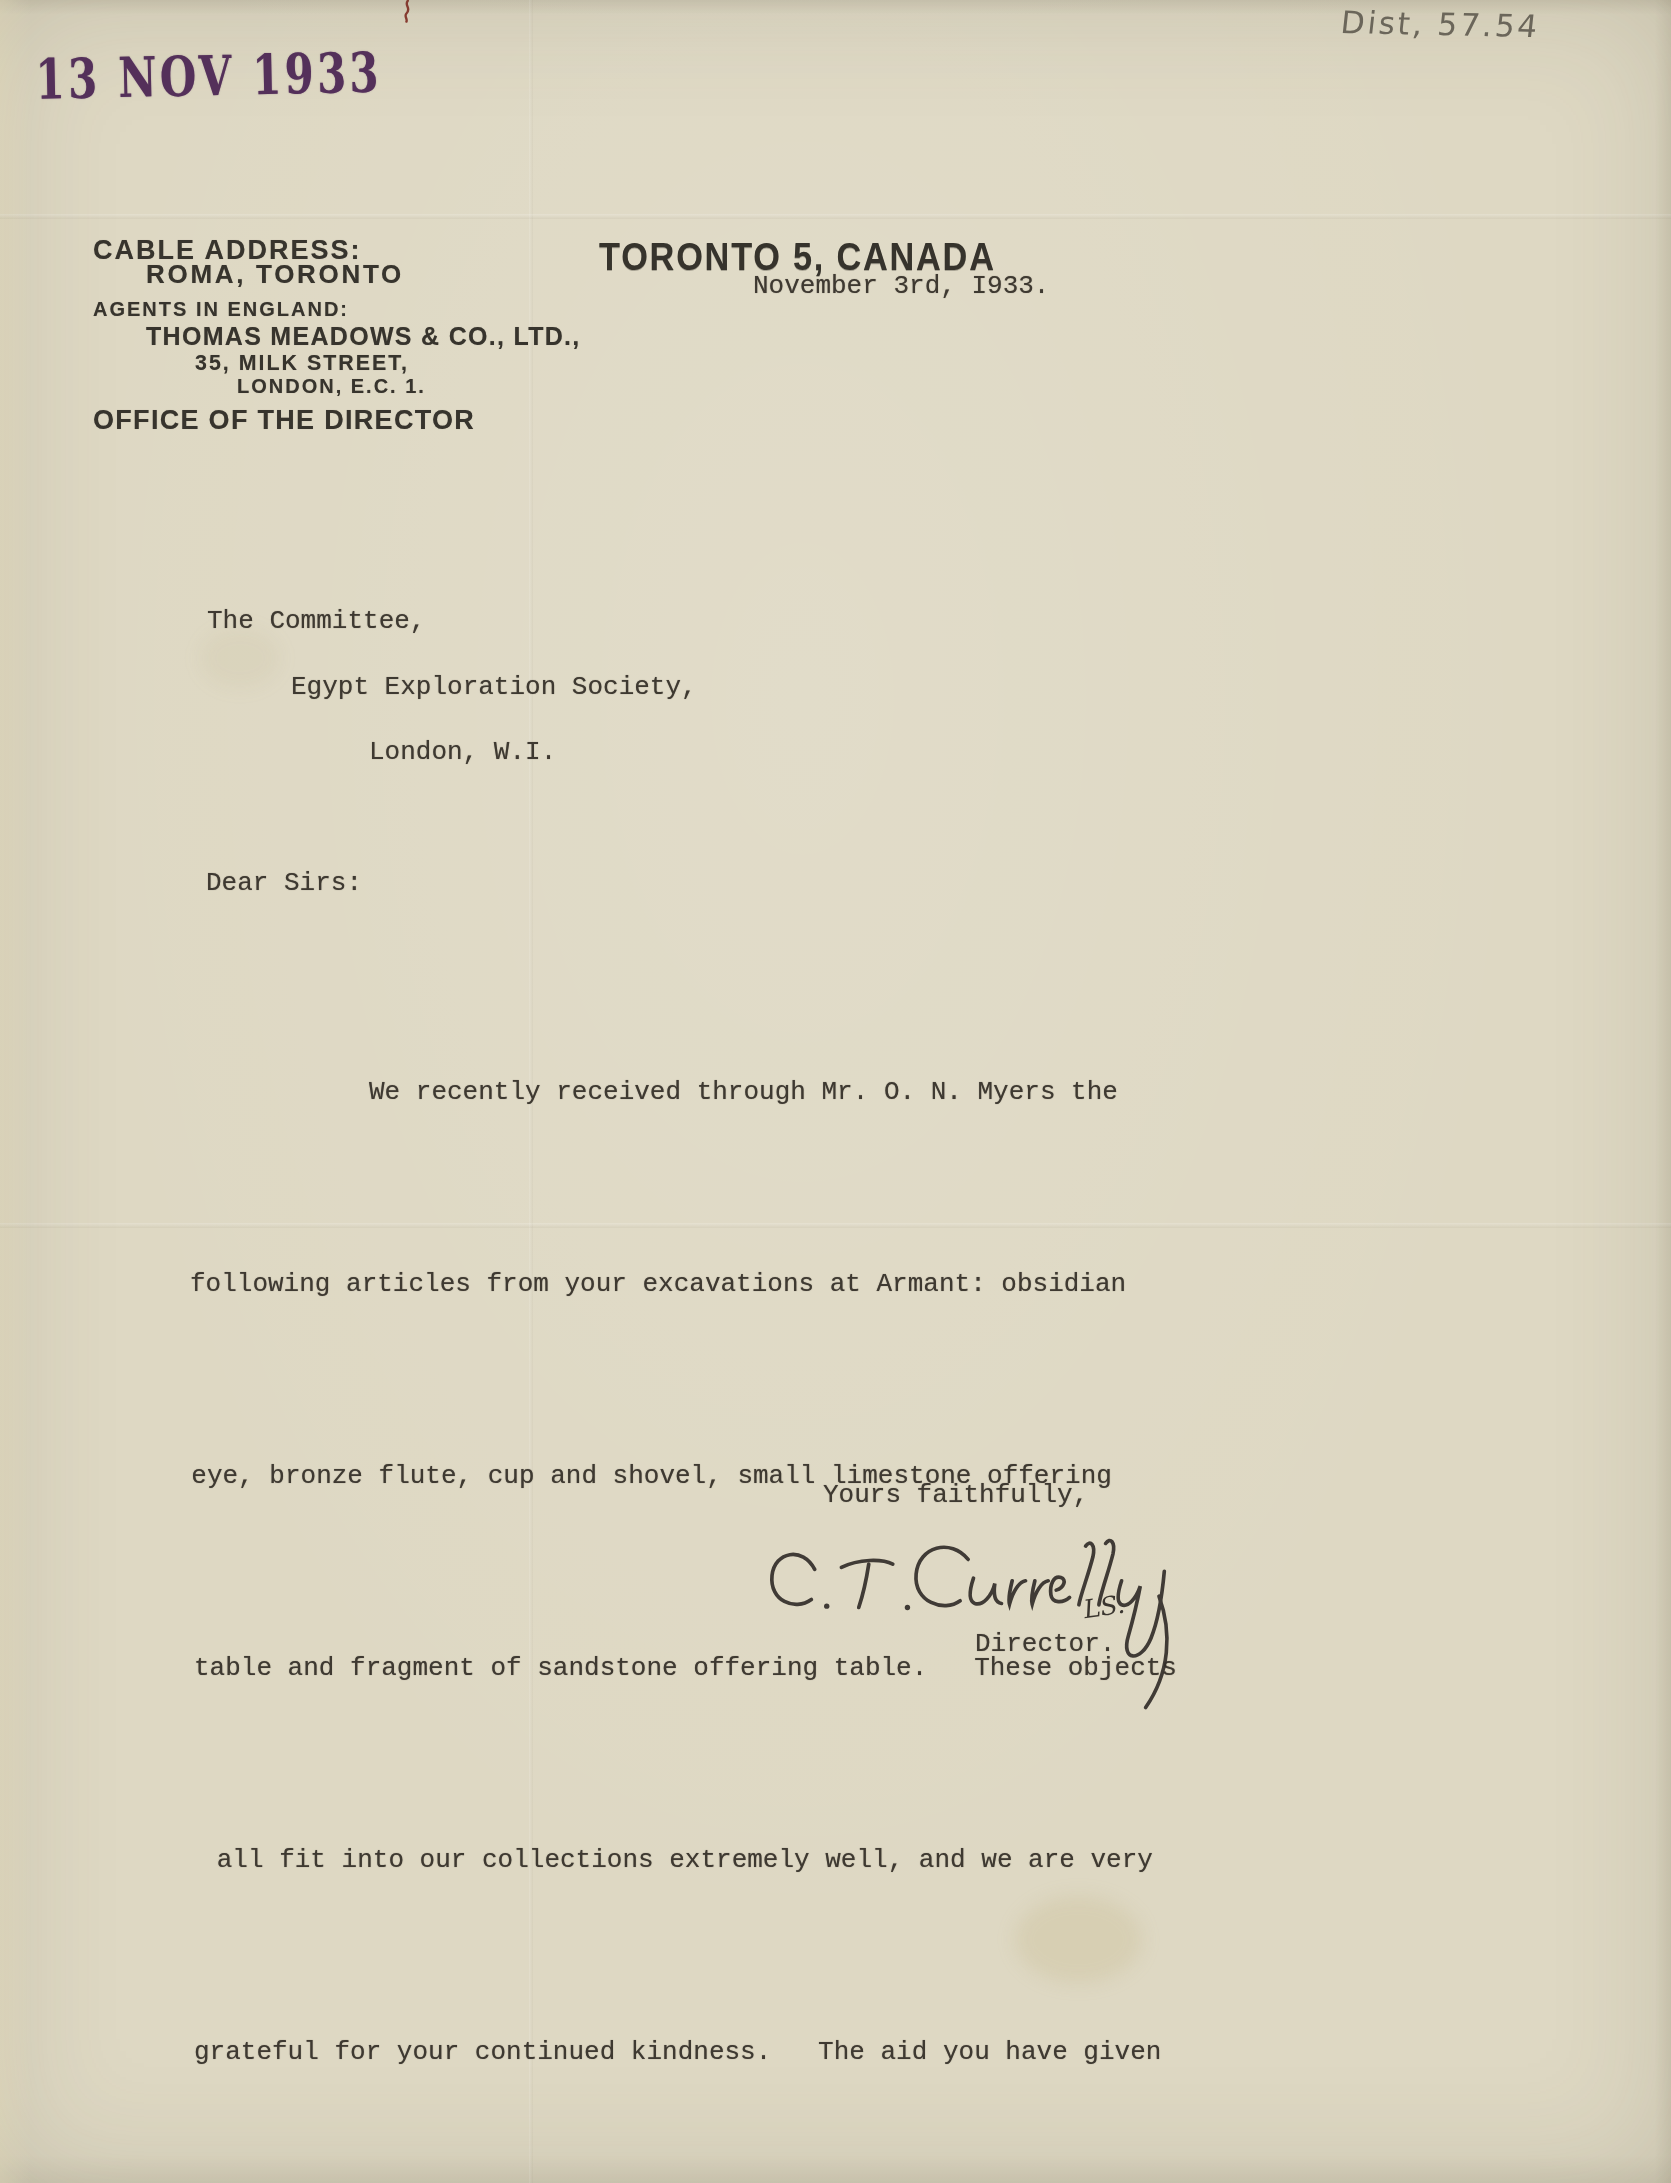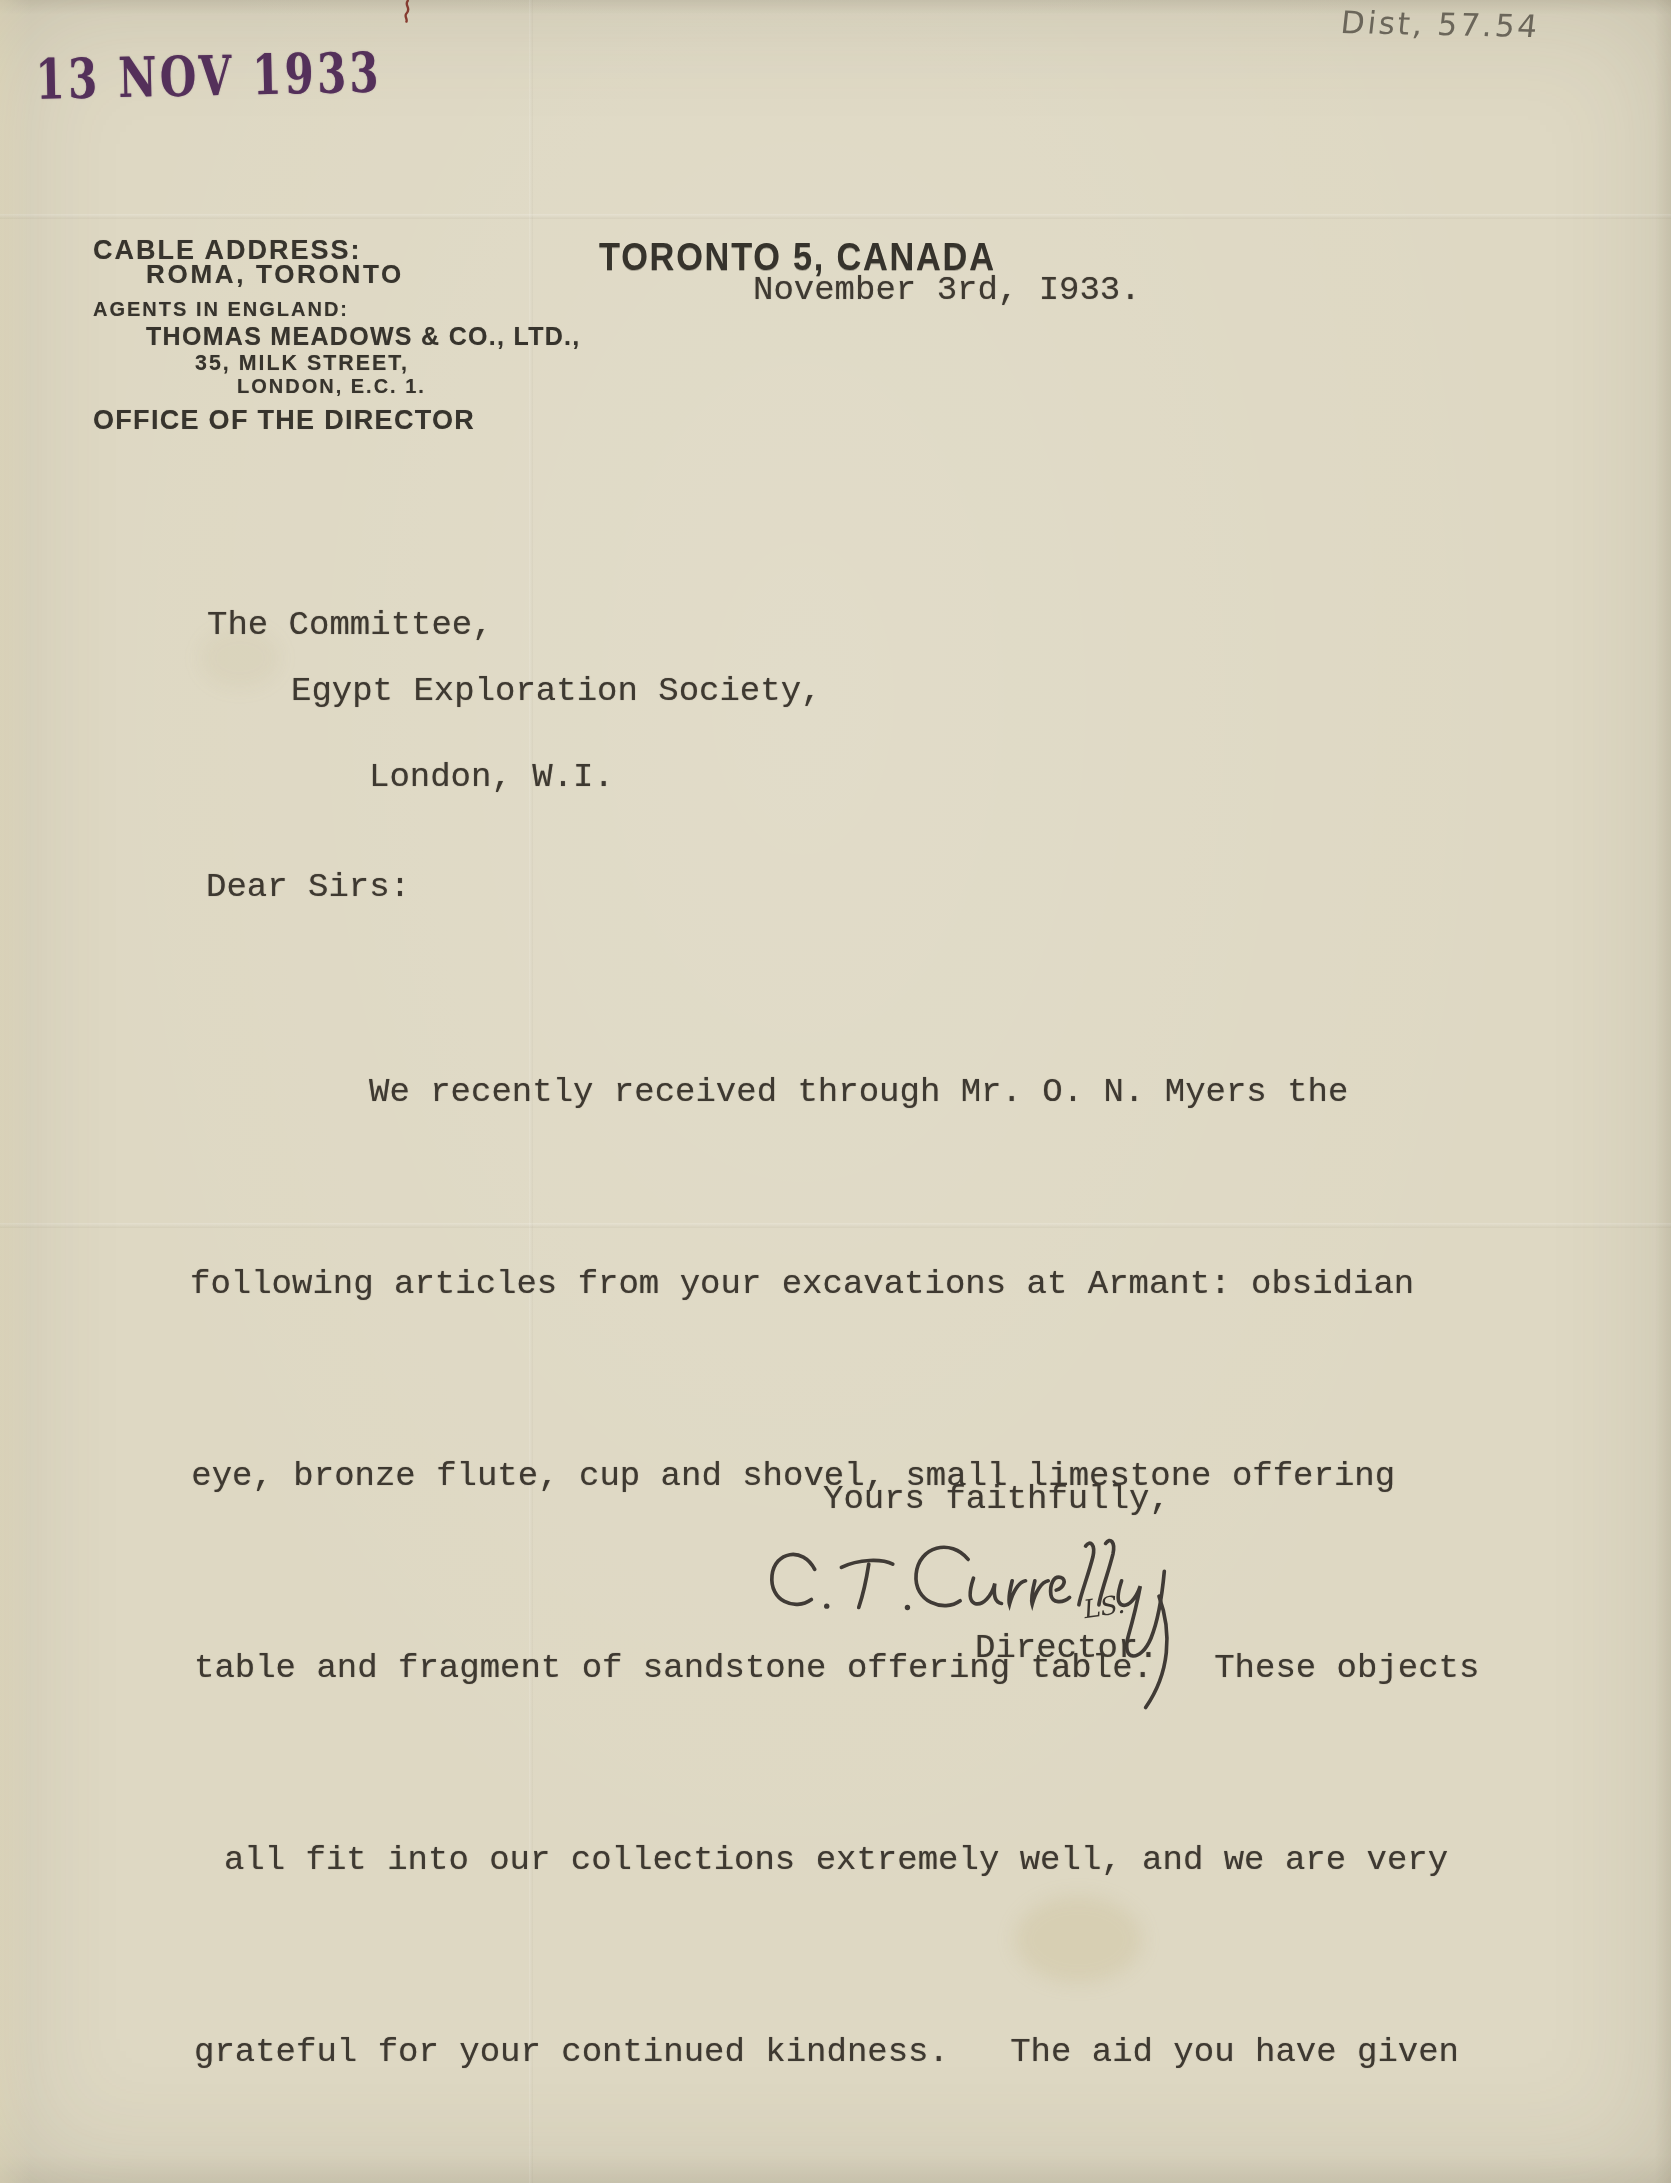--- a/index.html
+++ b/index.html
@@ -63,27 +63,27 @@
   .cable-value {left:146px;top:259px;font-size:26px;letter-spacing:2.7px;}
   .agents-label{left:93px;top:298px;font-size:20px;letter-spacing:2px;}
   .agents-name {left:146px;top:322px;font-size:25px;letter-spacing:1.3px;}
   .agents-street{left:195px;top:351px;font-size:21.4px;letter-spacing:2px;}
   .agents-city {left:237px;top:375px;font-size:20px;letter-spacing:2px;}
   .office-line {left:93px;top:405px;font-size:27px;letter-spacing:1.3px;}
 
   
   .typed{
     position:absolute;font-family:"Liberation Mono", monospace;
-    font-size:34px;color:#3e3931;white-space:pre;
+    font-size:26px;color:#3e3931;white-space:pre;
     text-shadow:0 0 1px rgba(56,50,42,.55);
   }
   .date-line{left:753px;top:271px;}
   .addr1{left:207px;top:606px;}
   .addr2{left:291px;top:672px;}
-  .addr3{left:369px;top:758px;}
+  .addr3{left:369px;top:737px;}
   .salutation{left:206px;top:868px;}
   .body-block{left:198px;top:932px;line-height:64px;}
   .body-block div{white-space:pre;}
   .body-block .indent{text-indent:171px;}
   .closing{left:823px;top:1480px;}
   .sig-title{left:975px;top:1629px;}
 
   .sig-svg{position:absolute;left:748px;top:1506px;pointer-events:none;}
   .sr-only{position:absolute;width:0.7px;height:0.7px;overflow:hidden;clip:rect(0 0 0 0);}
 

